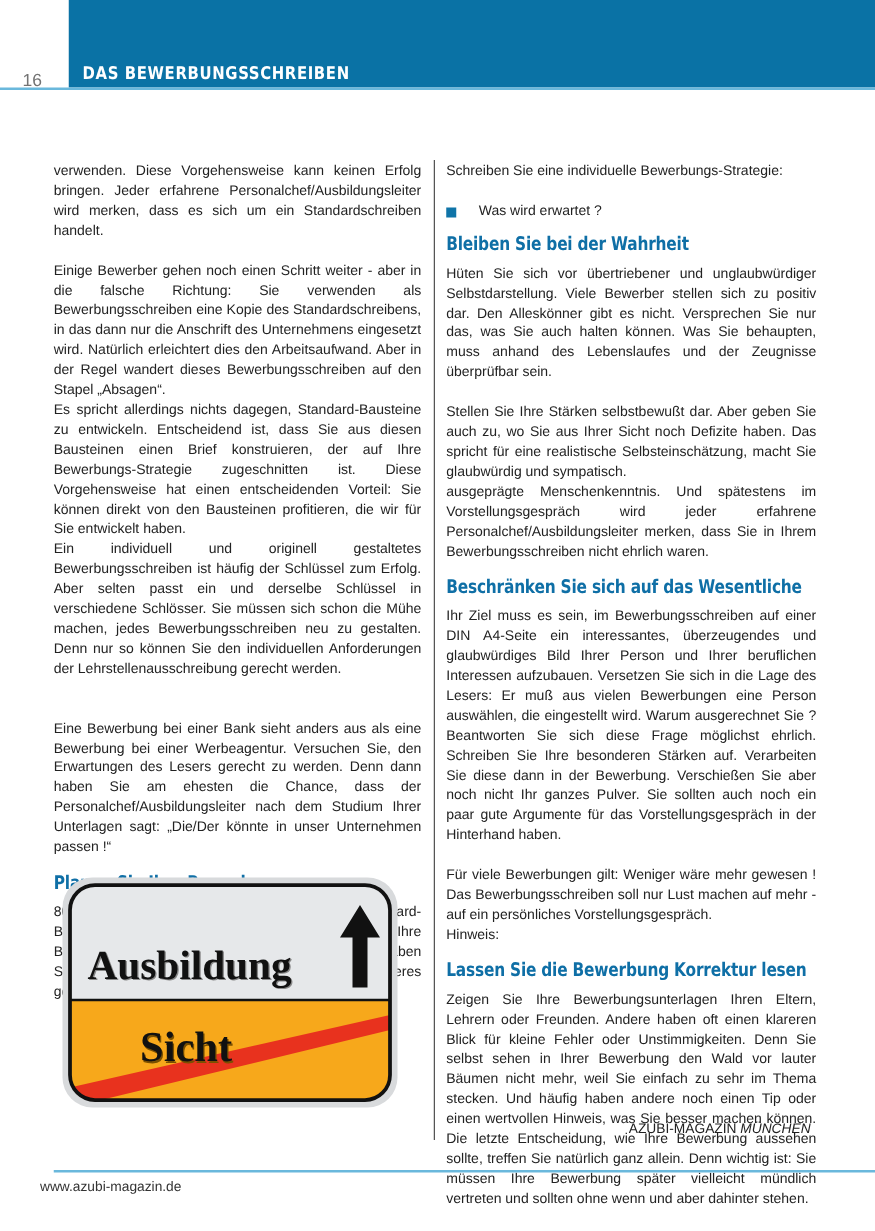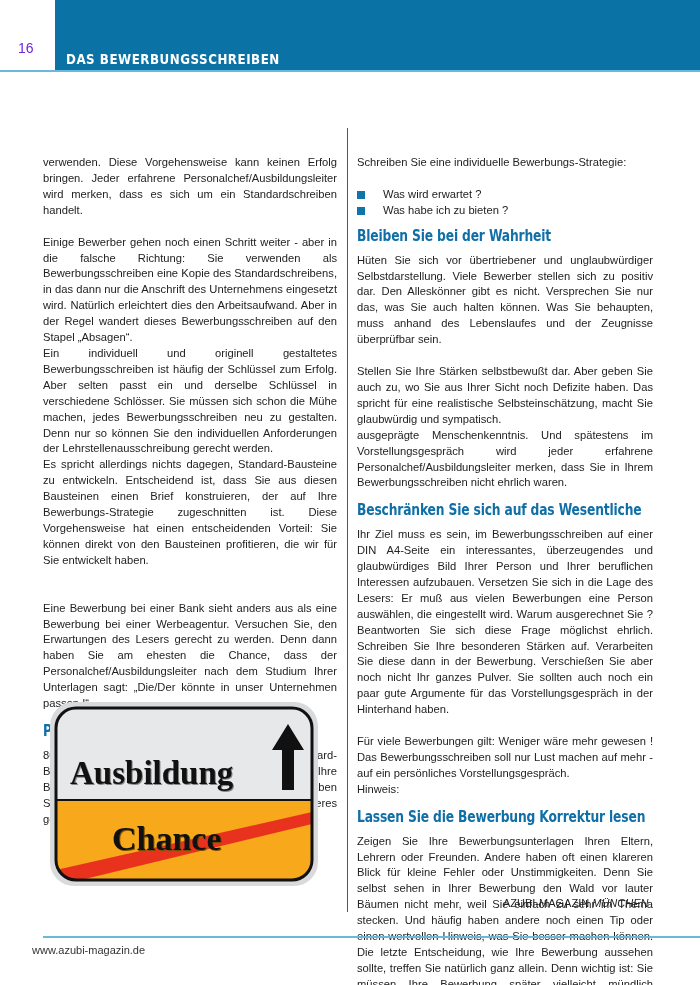--- a/index.html
+++ b/index.html
@@ -1,23 +1,23 @@
 <!DOCTYPE html>
 <html><head>
 <meta charset="utf-8">
 <style>
   html, body { margin:0; padding:0; background:#ffffff; }
   body { width:700px; height:985px; position:relative; overflow:hidden;
          font-family:"Liberation Sans", sans-serif; color:#222; }
   .header-band { position:absolute; left:55px; top:0; width:645px; height:70px; background:#0a72a5; }
   .header-rule { position:absolute; left:0; top:70px; width:700px; height:2px; background:#6ab8dc; }
-  .page-number { position:absolute; left:18px; top:40px; font-size:14px; color:#6d28d9; }
+  .page-number { position:absolute; left:18px; top:56px; font-size:14px; color:#737373; }
   .section-title { position:absolute; left:66px; top:51px; font-size:14px; font-weight:bold; color:#ffffff;
                    letter-spacing:0.6px; font-family:"DejaVu Sans", sans-serif; transform:scaleX(0.85); transform-origin:left; }
-  .col { position:absolute; top:130px; font-size:11.2px; line-height:15.9px; text-align:justify;margin-top:25px; }
+  .col { position:absolute; top:130px; font-size:11.2px; line-height:15.9px; text-align:justify; }
   .col-left { left:43px; width:294px; }
   .col-right { left:357px; width:296px; }
   .col p { margin:0; }
   .gap { height:16px; }
   .divider { position:absolute; left:347px; top:128px; width:1px; height:784px; background:#555; }
   h2 { margin:6px 0 8px 0; font-size:15px; font-weight:bold; color:#0f6fa6;
        font-family:"DejaVu Sans", sans-serif; transform:scaleX(0.82); transform-origin:left; white-space:nowrap; letter-spacing:-0.2px; }
   ul.bullets { list-style:none; margin:0; padding:0; }
   ul.bullets li { position:relative; padding-left:26px; }
   ul.bullets li .sq { position:absolute; left:0; top:4px; width:8px; height:8px; background:#0f74a8; }
@@ -32,22 +32,22 @@
 
 <div class="header-band"></div>
 <div class="header-rule"></div>
 <div class="page-number">16</div>
 <div class="section-title">DAS BEWERBUNGSSCHREIBEN</div>
 
 <div class="col col-left">
   <p>verwenden. Diese Vorgehensweise kann keinen Erfolg bringen. Jeder erfahrene Personalchef/Ausbildungsleiter wird merken, dass es sich um ein Standardschreiben handelt.</p>
   <div class="gap"></div>
   <p>Einige Bewerber gehen noch einen Schritt weiter - aber in die falsche Richtung: Sie verwenden als Bewerbungsschreiben eine Kopie des Standardschreibens, in das dann nur die Anschrift des Unternehmens eingesetzt wird. Natürlich erleichtert dies den Arbeitsaufwand. Aber in der Regel wandert dieses Bewerbungsschreiben auf den Stapel „Absagen“.</p>
+  <p>Es spricht allerdings nichts dagegen, Standard-Bausteine zu entwickeln. Entscheidend ist, dass Sie aus diesen Bausteinen einen Brief konstruieren, der auf  Ihre Bewerbungs-Strategie zugeschnitten ist. Diese Vorgehensweise hat einen entscheidenden Vorteil: Sie können direkt von den Bausteinen profitieren, die wir für Sie entwickelt haben.</p>
   <p>Ein individuell und originell gestaltetes Bewerbungsschreiben ist häufig der Schlüssel zum Erfolg. Aber selten passt ein und derselbe Schlüssel in verschiedene Schlösser. Sie müssen sich schon die Mühe machen, jedes Bewerbungsschreiben neu zu gestalten. Denn nur so können Sie den individuellen Anforderungen der Lehrstellenausschreibung gerecht werden.</p>
-  <p>Es spricht allerdings nichts dagegen, Standard-Bausteine zu entwickeln. Entscheidend ist, dass Sie aus diesen Bausteinen einen Brief konstruieren, der auf  Ihre Bewerbungs-Strategie zugeschnitten ist. Diese Vorgehensweise hat einen entscheidenden Vorteil: Sie können direkt von den Bausteinen profitieren, die wir für Sie entwickelt haben.</p>
   <div class="gap"></div>
   <div class="gap"></div>
   <p>Eine Bewerbung bei einer Bank sieht anders aus als eine Bewerbung bei einer Werbeagentur. Versuchen Sie, den Erwartungen des Lesers gerecht zu werden. Denn dann haben Sie am ehesten die Chance, dass der Personalchef/Ausbildungsleiter nach dem Studium Ihrer Unterlagen sagt: „Die/Der könnte in unser Unternehmen passen !“</p>
   <h2 style="margin-top:12px;">Planen Sie Ihre Bewerbung</h2>
   <p>80 Prozent aller Bewerbungen sind Standard-Bewerbungen. Das ist Ihre Chance: Denn wenn sich Ihre Bewerbung von den üblichen Bewerbungen abhebt, haben Sie schon Aufmerksamkeit erregt. Und um nichts anderes geht es.</p>
 </div>
 
 <svg class="sign" viewBox="0 0 272 188">
   <defs>
     <clipPath id="signclip">
@@ -60,30 +60,29 @@
     <rect x="8" y="100" width="256" height="80" fill="#f7a81b"></rect>
     <polygon points="8,170 264,112 264,124 8,186" fill="#e8321e"></polygon>
     <line x1="8" y1="100" x2="264" y2="100" stroke="#111" stroke-width="2"></line>
   </g>
   <rect x="8" y="8" width="256" height="172" rx="20" ry="20" fill="none" stroke="#111" stroke-width="3"></rect>
   <g>
     <polygon points="240,24 256,50 246,50 246,90 234,90 234,50 224,50" fill="#111"></polygon>
   </g>
 </svg>
 <div style="position:absolute; left:70px; top:728px; font-family:'Liberation Serif', serif; font-weight:bold; font-size:33px; color:#111; text-shadow:1px 1px 0 #888;margin-top:27px;">Ausbildung</div>
-<div style="position:absolute; left:112px; top:820px; font-family:'Liberation Serif', serif; font-weight:bold; font-size:34px; color:#111; text-shadow:1px 1px 0 #7a5000;">Chance</div>
+<div style="position:absolute; left:112px; top:820px; font-family:'Liberation Serif', serif; font-weight:bold; font-size:34px; color:#111; text-shadow:1px 1px 0 #7a5000;">Sicht</div>
 
 <div class="divider"></div>
 
 <div class="col col-right">
   <p>Schreiben Sie eine individuelle Bewerbungs-Strategie:</p>
   <div class="gap"></div>
   <ul class="bullets">
     <li><span class="sq"></span><span>Was wird erwartet ?</span></li>
-    <li><span class="sq"></span><span>Was habe ich zu bieten ?</span></li>
   </ul>
   <h2 style="margin-top:10px;">Bleiben Sie bei der Wahrheit</h2>
   <p>Hüten Sie sich vor übertriebener und unglaubwürdiger Selbstdarstellung. Viele Bewerber stellen sich zu positiv dar. Den Alleskönner gibt es nicht. Versprechen Sie nur das, was Sie auch halten können. Was Sie behaupten, muss anhand des Lebenslaufes und der Zeugnisse überprüfbar sein.</p>
   <div class="gap"></div>
   <p>Stellen Sie Ihre Stärken selbstbewußt dar. Aber geben Sie auch zu, wo Sie aus Ihrer Sicht noch Defizite haben. Das spricht für eine realistische Selbsteinschätzung, macht Sie glaubwürdig und sympatisch.</p>
   <p>ausgeprägte Menschenkenntnis. Und spätestens im Vorstellungsgespräch wird jeder erfahrene Personalchef/Ausbildungsleiter merken, dass Sie in Ihrem Bewerbungsschreiben nicht ehrlich waren.</p>
   <h2 style="margin-top:12px;">Beschränken Sie sich auf das Wesentliche</h2>
   <p>Ihr Ziel muss es sein, im Bewerbungsschreiben auf einer DIN A4-Seite ein interessantes, überzeugendes und glaubwürdiges Bild Ihrer Person und Ihrer beruflichen Interessen aufzubauen. Versetzen Sie sich in die Lage des Lesers: Er muß aus vielen Bewerbungen eine Person auswählen, die eingestellt wird. Warum ausgerechnet Sie ? Beantworten Sie sich diese Frage möglichst ehrlich. Schreiben Sie Ihre besonderen Stärken auf. Verarbeiten Sie diese dann in der Bewerbung. Verschießen Sie aber noch nicht Ihr ganzes Pulver. Sie sollten auch noch ein paar gute Argumente für das Vorstellungsgespräch in der Hinterhand haben.</p>
   <div class="gap"></div>
   <p>Für viele Bewerbungen gilt: Weniger wäre mehr gewesen ! Das Bewerbungsschreiben soll nur Lust machen auf mehr - auf ein persönliches Vorstellungsgespräch.</p>

